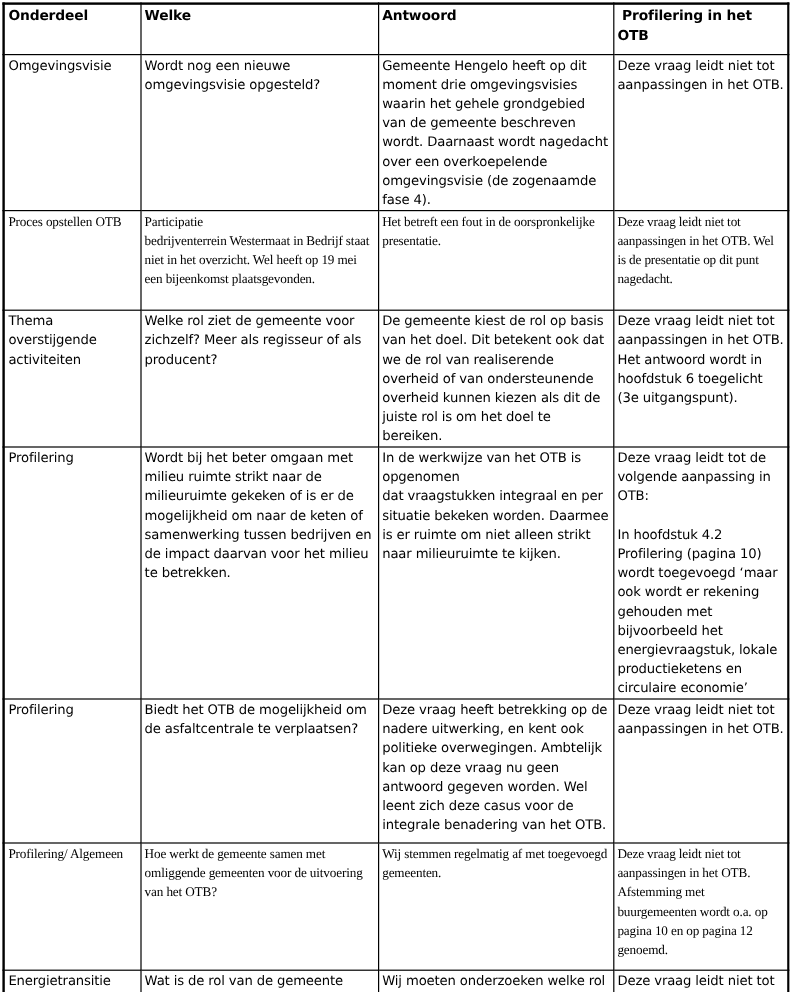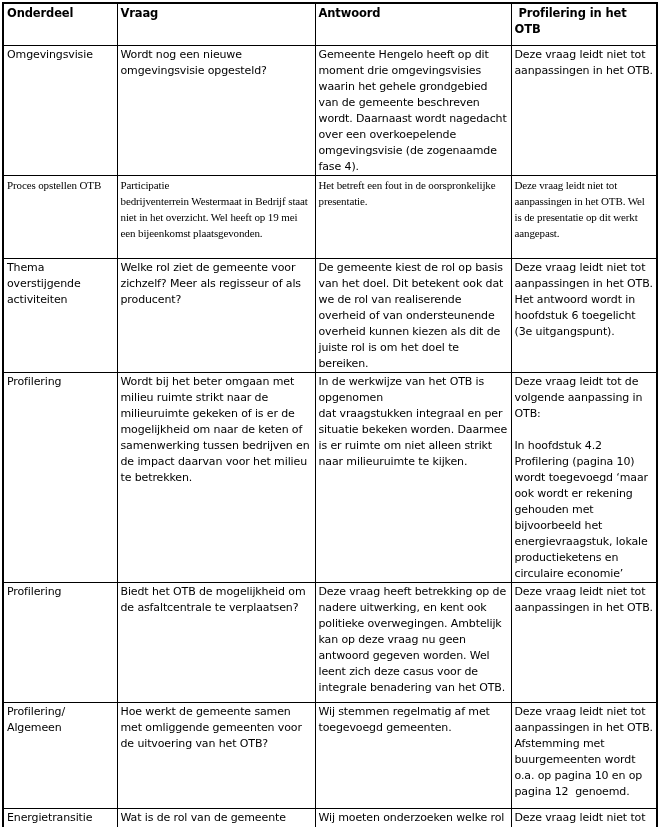--- a/index.html
+++ b/index.html
@@ -49,55 +49,55 @@
   col.c-vraag     { width: 198px; }
   col.c-antwoord  { width: 196px; }
   col.c-aanpass   { width: 146px; }
   
   tr.hr  td, tr.hr  th { height: 40px; }
   tr.r0 td { height: 114px; }
   tr.r1 td { height: 81px; font-family: Liberation Serif, serif;  }
   tr.r2 td { height: 98px;  }
   tr.r3 td { height: 196px; }
   tr.r4 td { height: 118px; }
-  tr.r5 td { height: 104px; }
+  tr.r5 td { height: 104px; font-family: Liberation Serif, serif; }
   tr.r6 td { height: 50px;  }
 </style>
 </head>
 <body>
 
 <div class="page">
   <table class="qa">
     <colgroup>
       <col class="c-onderdeel">
       <col class="c-vraag">
       <col class="c-antwoord">
       <col class="c-aanpass">
     </colgroup>
     <thead>
       <tr class="hr">
         <th>Onderdeel</th>
-        <th>Vraag</th>
+        <th>Welke</th>
         <th>Antwoord</th>
         <th> Profilering in het OTB</th>
       </tr>
     </thead>
     <tbody>
       <tr class="r0">
         <td>Omgevingsvisie</td>
         <td>Wordt nog een nieuwe omgevingsvisie opgesteld?</td>
         <td>Gemeente Hengelo heeft op dit moment drie omgevingsvisies waarin het gehele grondgebied van de gemeente beschreven wordt. Daarnaast wordt nagedacht over een overkoepelende omgevingsvisie (de zogenaamde fase 4).</td>
         <td>Deze vraag leidt niet tot aanpassingen in het OTB.</td>
       </tr>
       <tr class="r1">
         <td>Proces opstellen OTB</td>
         <td>Participatie
 bedrijventerrein Westermaat in Bedrijf staat niet in het overzicht. Wel heeft op 19 mei een bijeenkomst plaatsgevonden.</td>
         <td>Het betreft een fout in de oorspronkelijke presentatie.</td>
-        <td>Deze vraag leidt niet tot aanpassingen in het OTB. Wel is de presentatie op dit werkt aangepast.</td>
+        <td>Deze vraag leidt niet tot aanpassingen in het OTB. Wel is de presentatie op dit punt nagedacht.</td>
       </tr>
       <tr class="r2">
         <td>Thema overstijgende activiteiten</td>
         <td>Welke rol ziet de gemeente voor zichzelf? Meer als regisseur of als producent?</td>
         <td>De gemeente kiest de rol op basis van het doel. Dit betekent ook dat we de rol van realiserende overheid of van ondersteunende overheid kunnen kiezen als dit de juiste rol is om het doel te bereiken.</td>
         <td>Deze vraag leidt niet tot aanpassingen in het OTB. Het antwoord wordt in hoofdstuk 6 toegelicht (3e uitgangspunt).</td>
       </tr>
       <tr class="r3">
         <td>Profilering</td>
         <td>Wordt bij het beter omgaan met milieu ruimte strikt naar de milieuruimte gekeken of is er de mogelijkheid om naar de keten of samenwerking tussen bedrijven en de impact daarvan voor het milieu te betrekken.</td>

